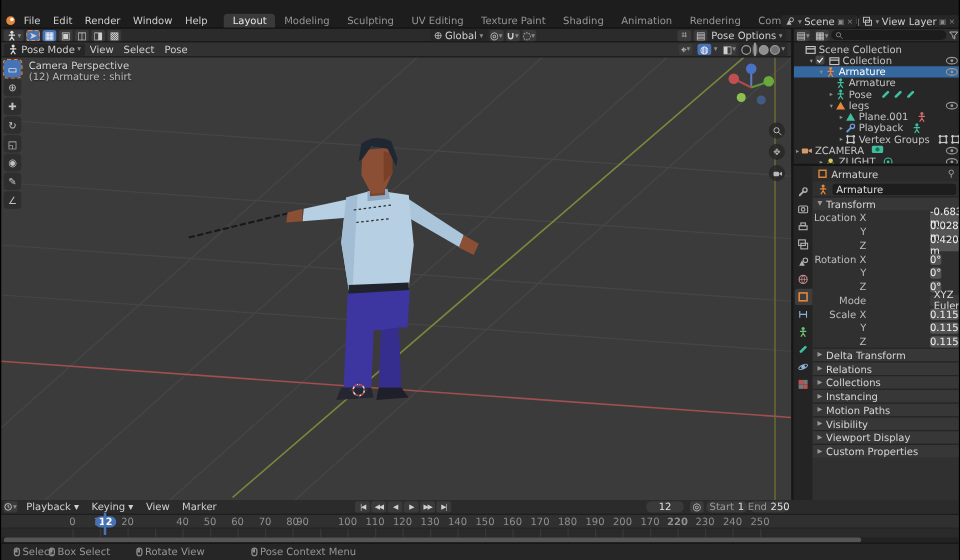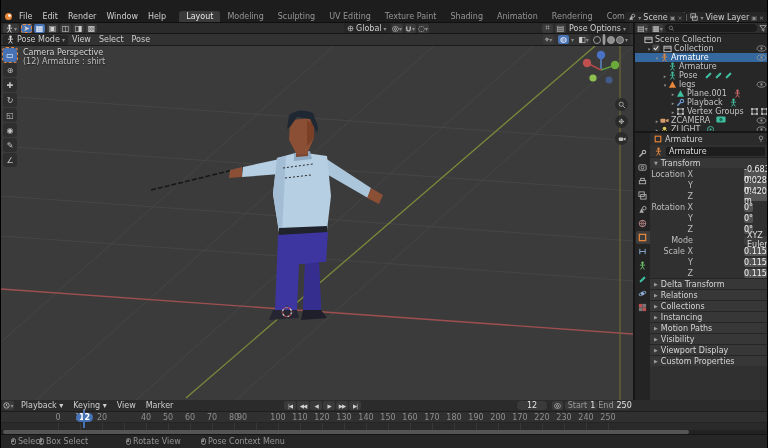--- a/index.html
+++ b/index.html
@@ -527,21 +527,21 @@
             <svg viewBox="0 0 10 10" width="9" height="9">
               <rect x="2.2" y="2.2" width="5.6" height="5.6" fill="none" stroke="#c8c8c8"></rect>
               <circle cx="2.2" cy="2.2" r="1.1" fill="#c8c8c8"></circle>
               <circle cx="7.8" cy="2.2" r="1.1" fill="#c8c8c8"></circle>
               <circle cx="2.2" cy="7.8" r="1.1" fill="#c8c8c8"></circle>
               <circle cx="7.8" cy="7.8" r="1.1" fill="#c8c8c8"></circle>
             </svg>
           </span>
         </span>
       </div>
-      <div class="ol-row" style="padding-left: 19px;">
+      <div class="ol-row" style="">
         <span class="ol-arrow">▸</span>
         <span class="ol-icon">
           <svg viewBox="0 0 10 10" width="9" height="9">
             <rect x="0.5" y="3" width="5.5" height="4.5" rx="0.8" fill="#d49a6a"></rect>
             <path d="M6.5 4.5 9.5 3v4L6.5 5.8Z" fill="#d49a6a"></path>
           </svg>
         </span>
         <span class="ol-label">ZCAMERA</span>
         <span class="ol-extras">
           <span class="ol-icon">
@@ -815,21 +815,21 @@
       </span>
       <span class="tl-field" style="left:599px;width:30px">
         <span class="dim">End</span>
           <span>250</span>
       </span>
     </div>
     <div id="ruler">
         <span class="tick-label" style="left: 607px;">250</span>
         <span class="tick-label" style="left: 585px;">240</span>
         <span class="tick-label" style="left: 563px;">230</span>
-        <span class="tick-label" style="left: 541px;">220</span>
+        <span class="tick-label" style="left: 541px; font-weight: bold;">220</span>
         <span class="tick-label" style="left: 519px;">170</span>
         <span class="tick-label" style="left: 497px;">200</span>
         <span class="tick-label" style="left: 475px;">190</span>
         <span class="tick-label" style="left: 453px;">180</span>
         <span class="tick-label" style="left: 431px;">170</span>
         <span class="tick-label" style="left: 409px;">160</span>
         <span class="tick-label" style="left: 387px;">150</span>
         <span class="tick-label" style="left: 365px;">140</span>
         <span class="tick-label" style="left: 343px;">130</span>
         <span class="tick-label" style="left: 321px;">120</span>
@@ -883,21 +883,21 @@
 
   <div id="statusbar">
   <span class="hint" style="left: 10px;">
         <span class="mouse"></span>
         <span>Select</span>
       </span>
       <span class="hint" style="left: 38px;">
         <span class="mouse"></span>
         <span>Box Select</span>
       </span>
-      <span class="hint" style="left: 125px;">
+      <span class="hint" style="left: 108px;">
         <span class="mouse"></span>
         <span>Rotate View</span>
       </span>
       <span class="hint" style="left: 200px;">
         <span class="mouse"></span>
         <span>Pose Context Menu</span>
       </span>
     </div>
 
 </div>

